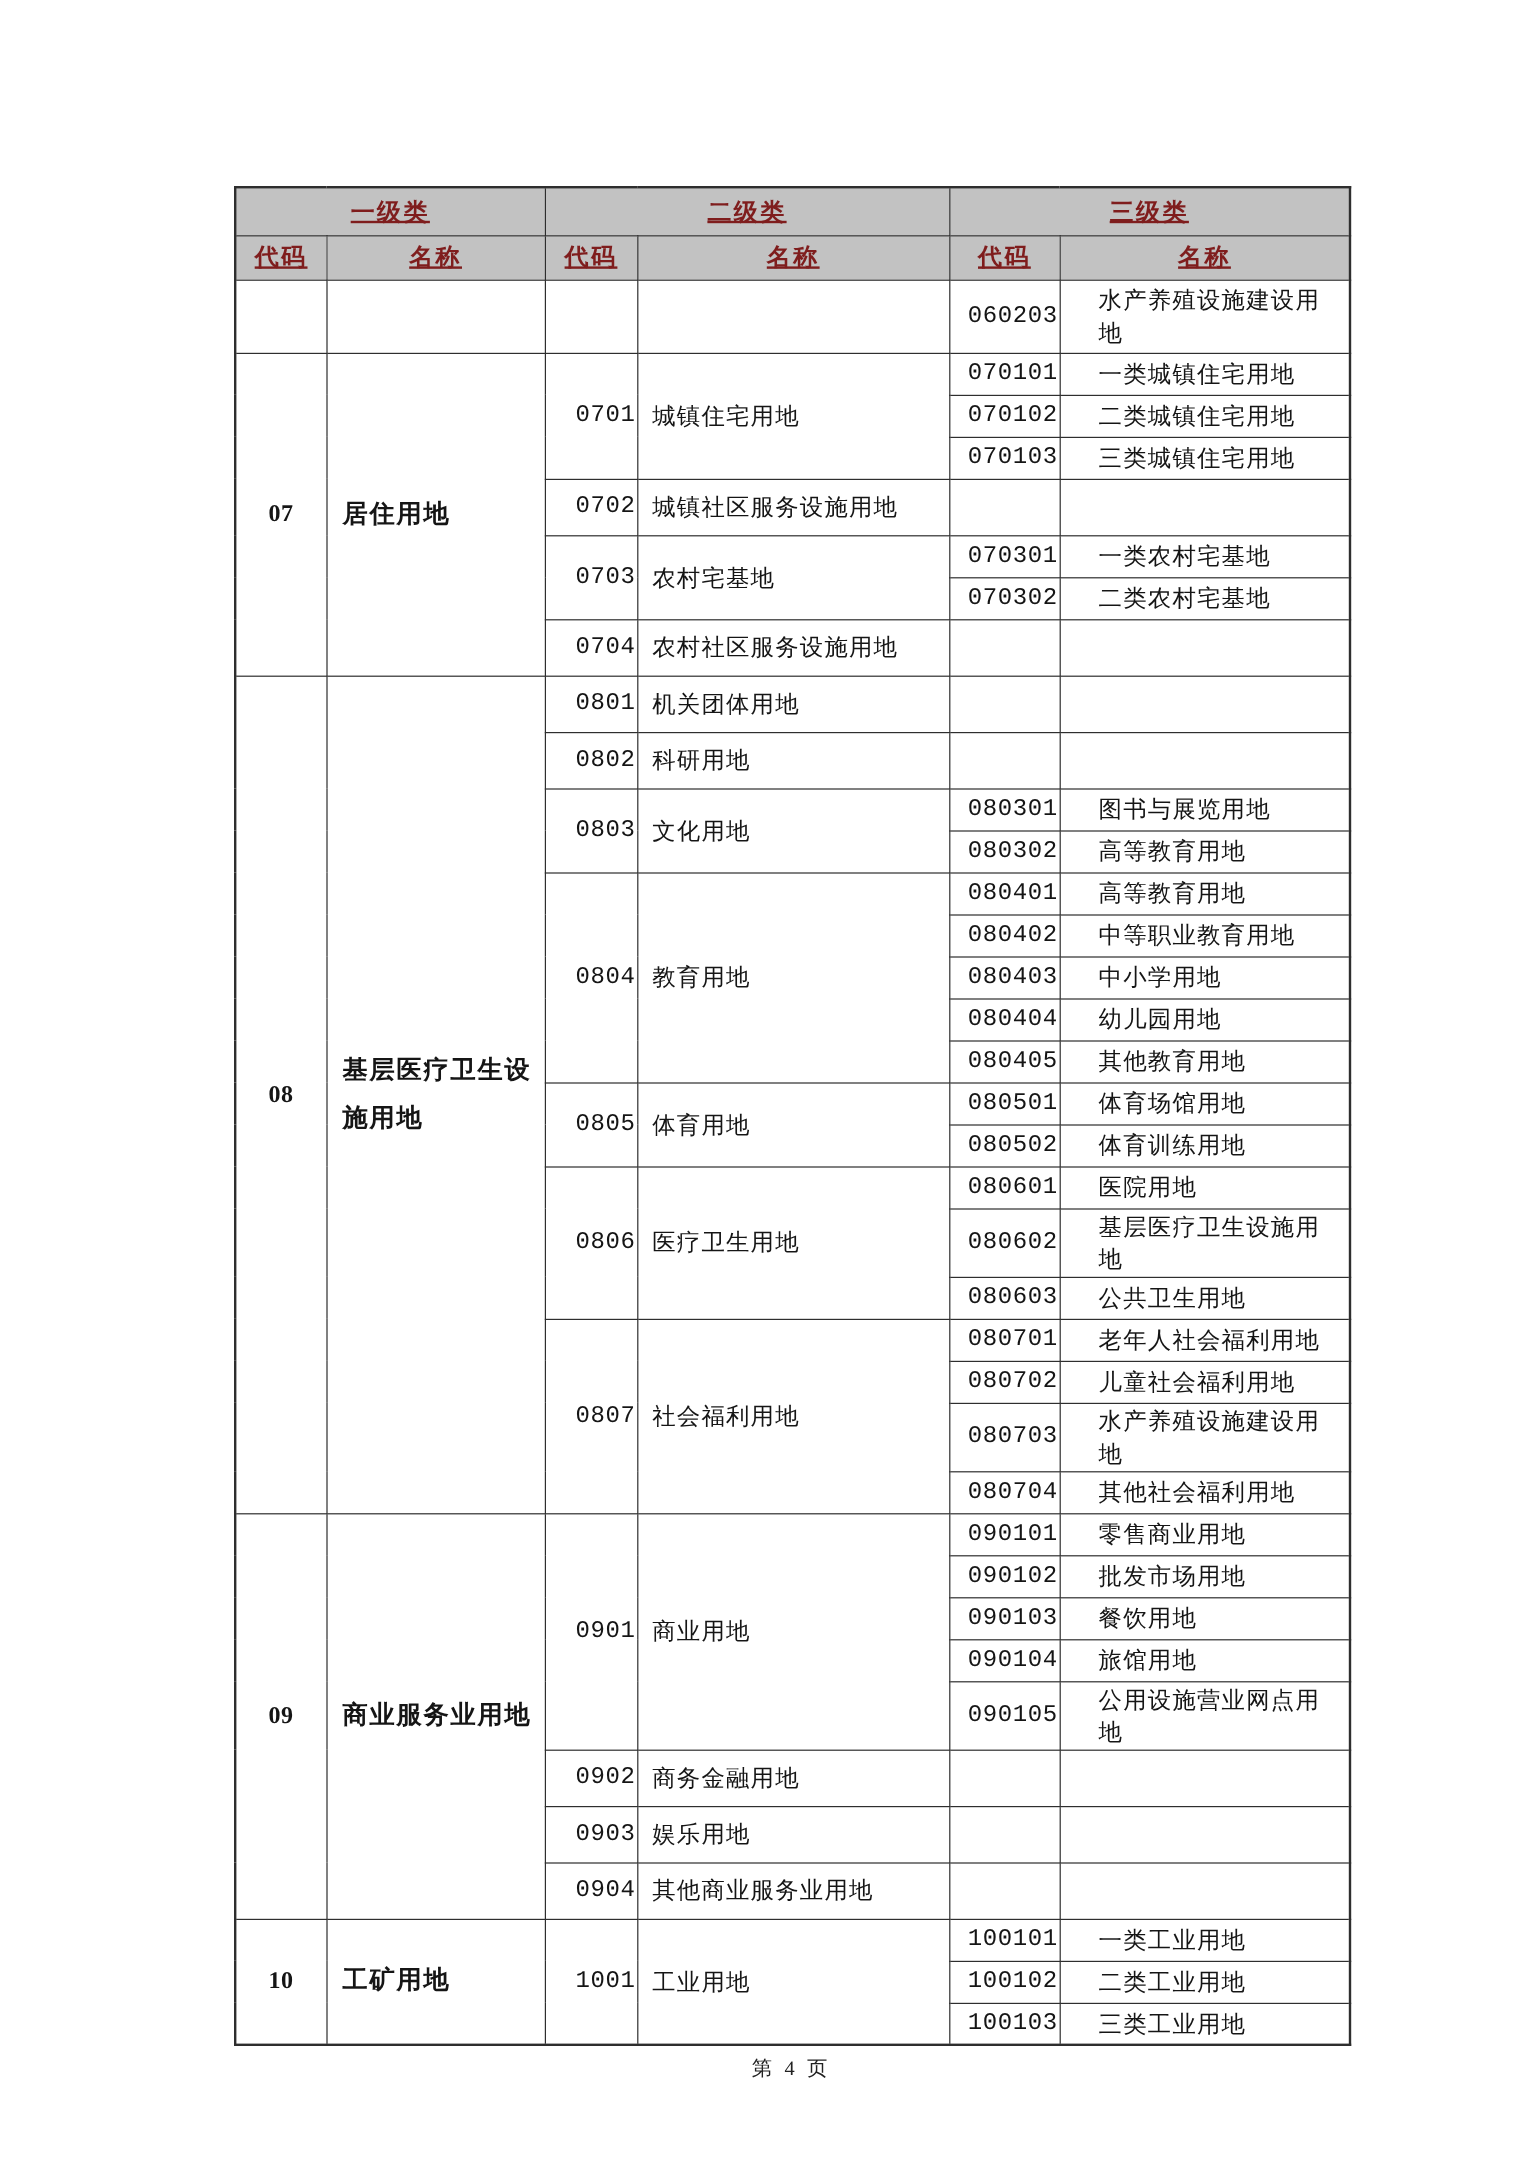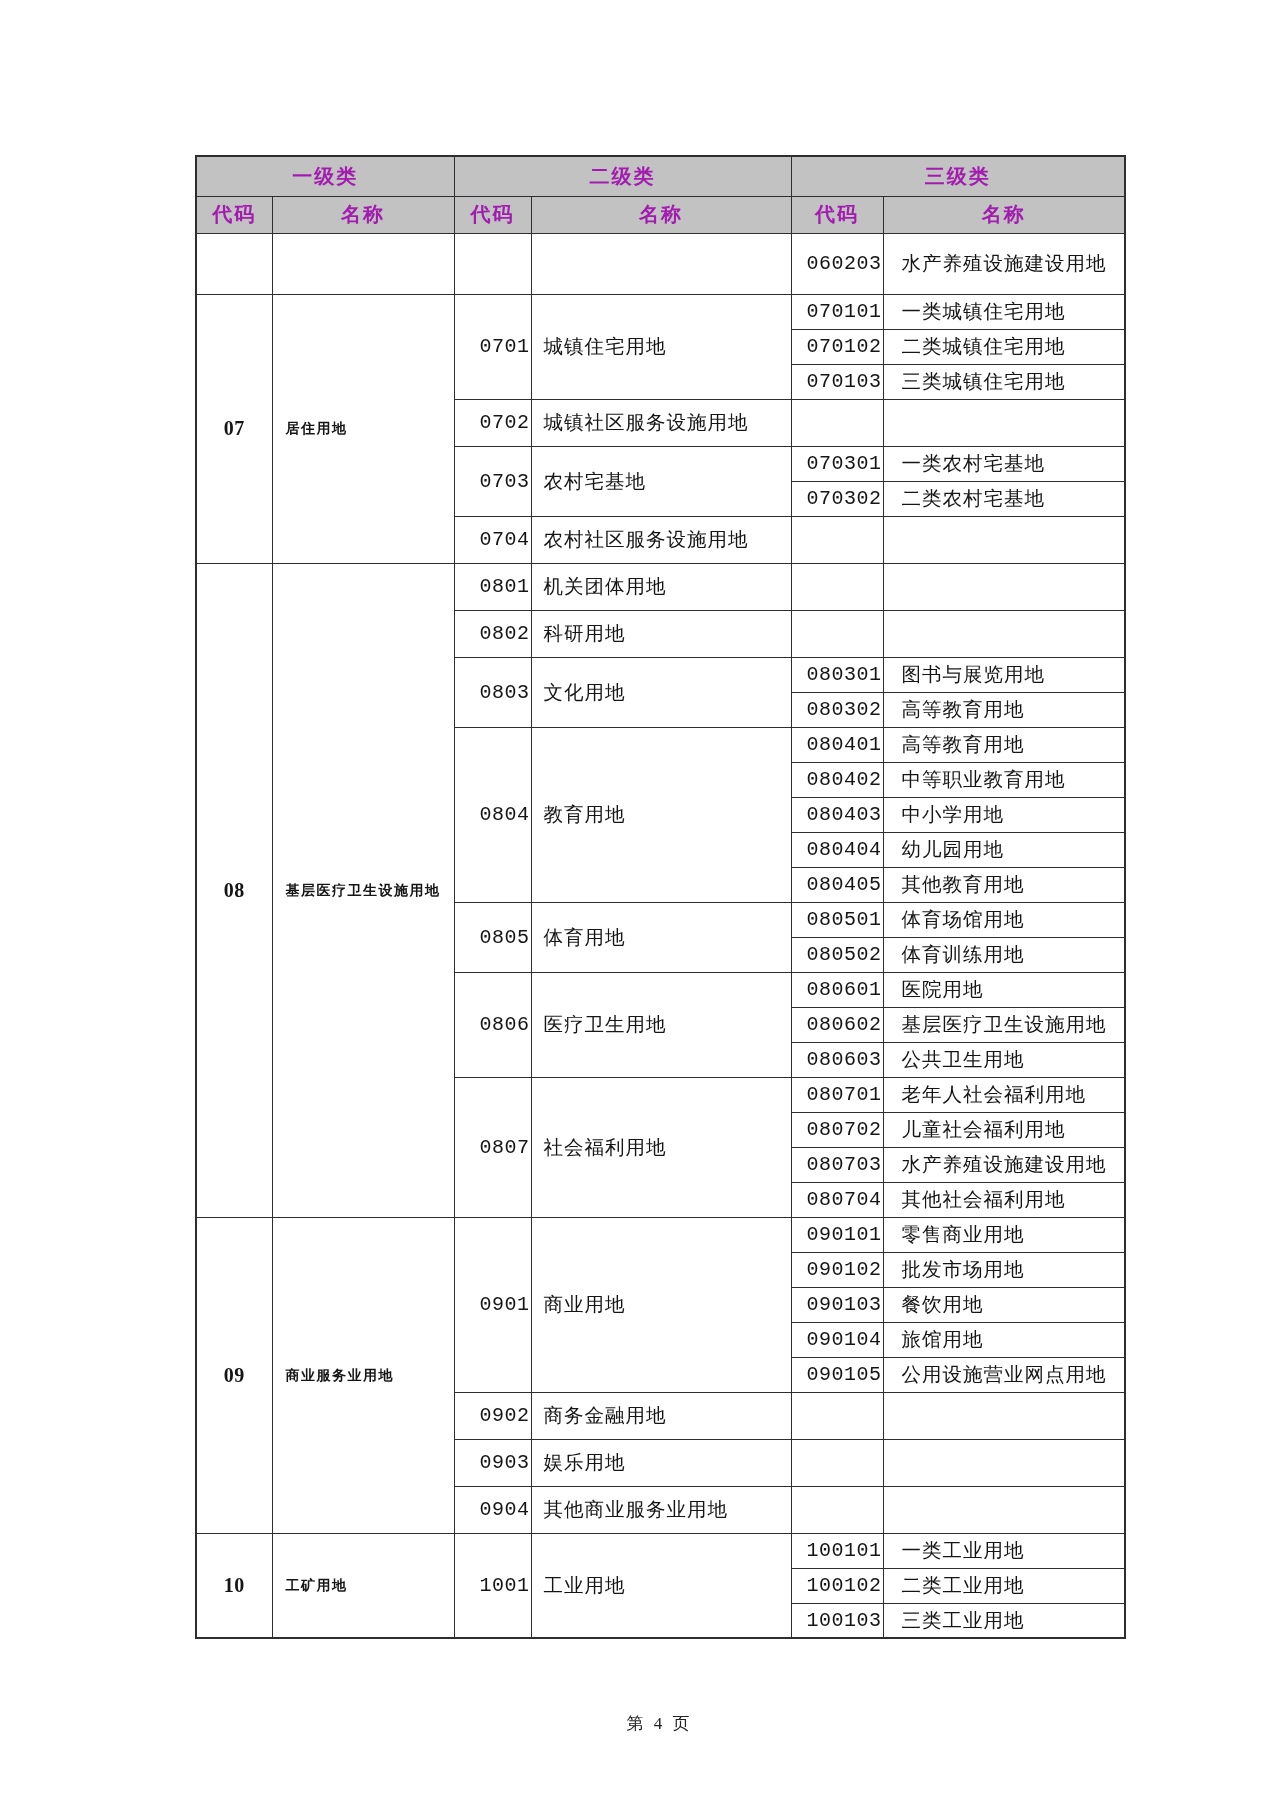--- a/index.html
+++ b/index.html
@@ -30,46 +30,47 @@
     overflow:hidden;
     vertical-align:middle;
   }
   table.cls th{
     background:var(--header-bg);
     font-family:"Liberation Sans", sans-serif;
     font-weight:bold;
     font-size:20px;
     letter-spacing:2px;
     text-align:center;
-    color:#a21caf;
+    color:#7f1d1d;
+    text-decoration:underline;
   }
   tr.hrow1{height:40px;}
   tr.hrow2{height:37px;padding-left:24px;}
   tr.r-std{height:35px;}
   tr.r-tall{height:47px;}
   tr.r-x{height:61px;}
   td{font-size:19.5px;}
   td.c-code{ text-align:right; font-family:Liberation Mono, monospace; font-size:20px; letter-spacing:0.5px;}
   td.c-l1-code{
     font-family:Liberation Serif, serif;
     font-weight:bold; font-size:20px; text-align:center;
   }
   td.c-l1-name{
     font-family:"Liberation Sans", sans-serif;
-    font-weight:bold; font-size:14px;
+    font-weight:bold; font-size:21px;
     letter-spacing:1.5px; line-height:1.9;
     padding-left:13px; padding-right:6px;
     text-align:left;
   }
   td.c-l2-name{
     padding-left:12px; padding-right:5px;
     letter-spacing:1px; text-align:left;margin-left:44px;
   }
   td.c-l3-name{
-    padding-left:18px; padding-right:4px;
+    padding-left:32px; padding-right:4px;
     letter-spacing:1px; text-align:left;
   }
   .footer{
     position:absolute;
     left:195px; top:1712px; width:929px;
     text-align:center;
     font-family:"Liberation Serif", serif;
     font-size:17px;
     letter-spacing:3px;
     color:#222;

